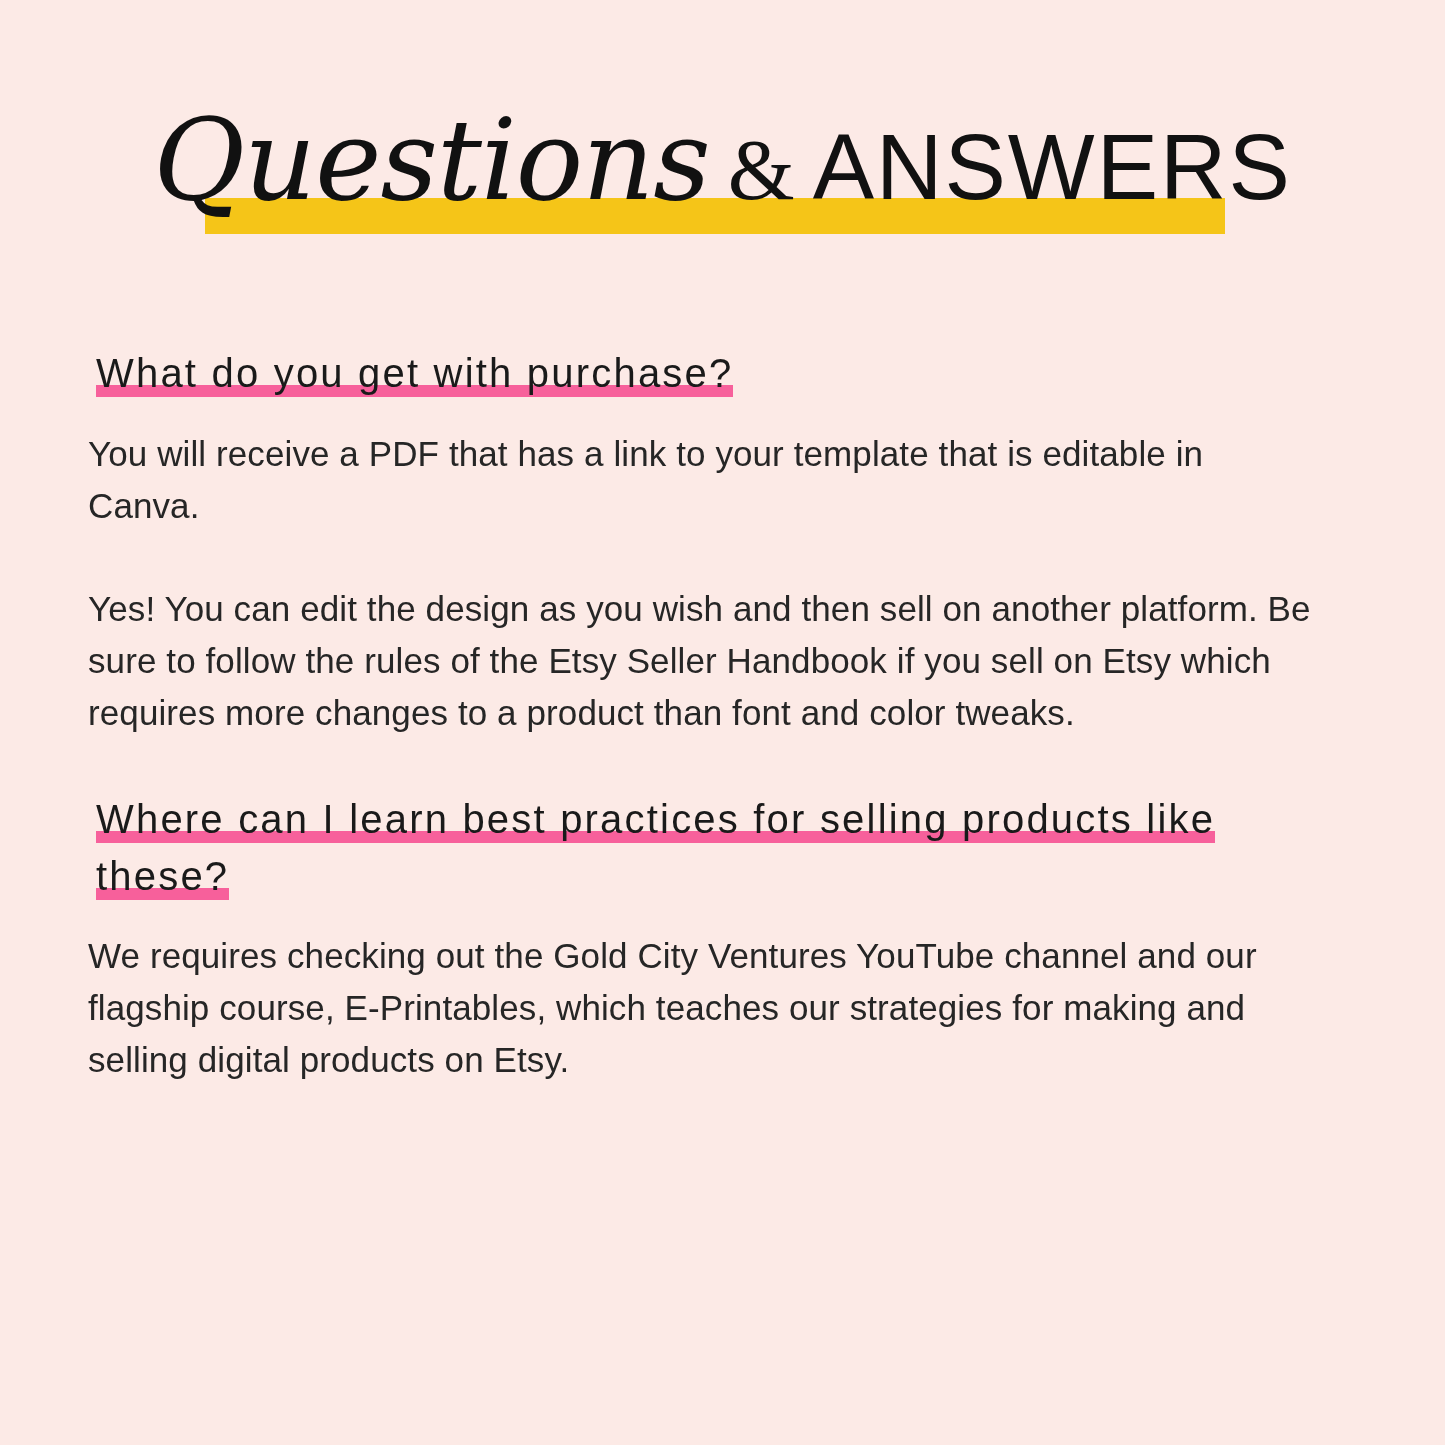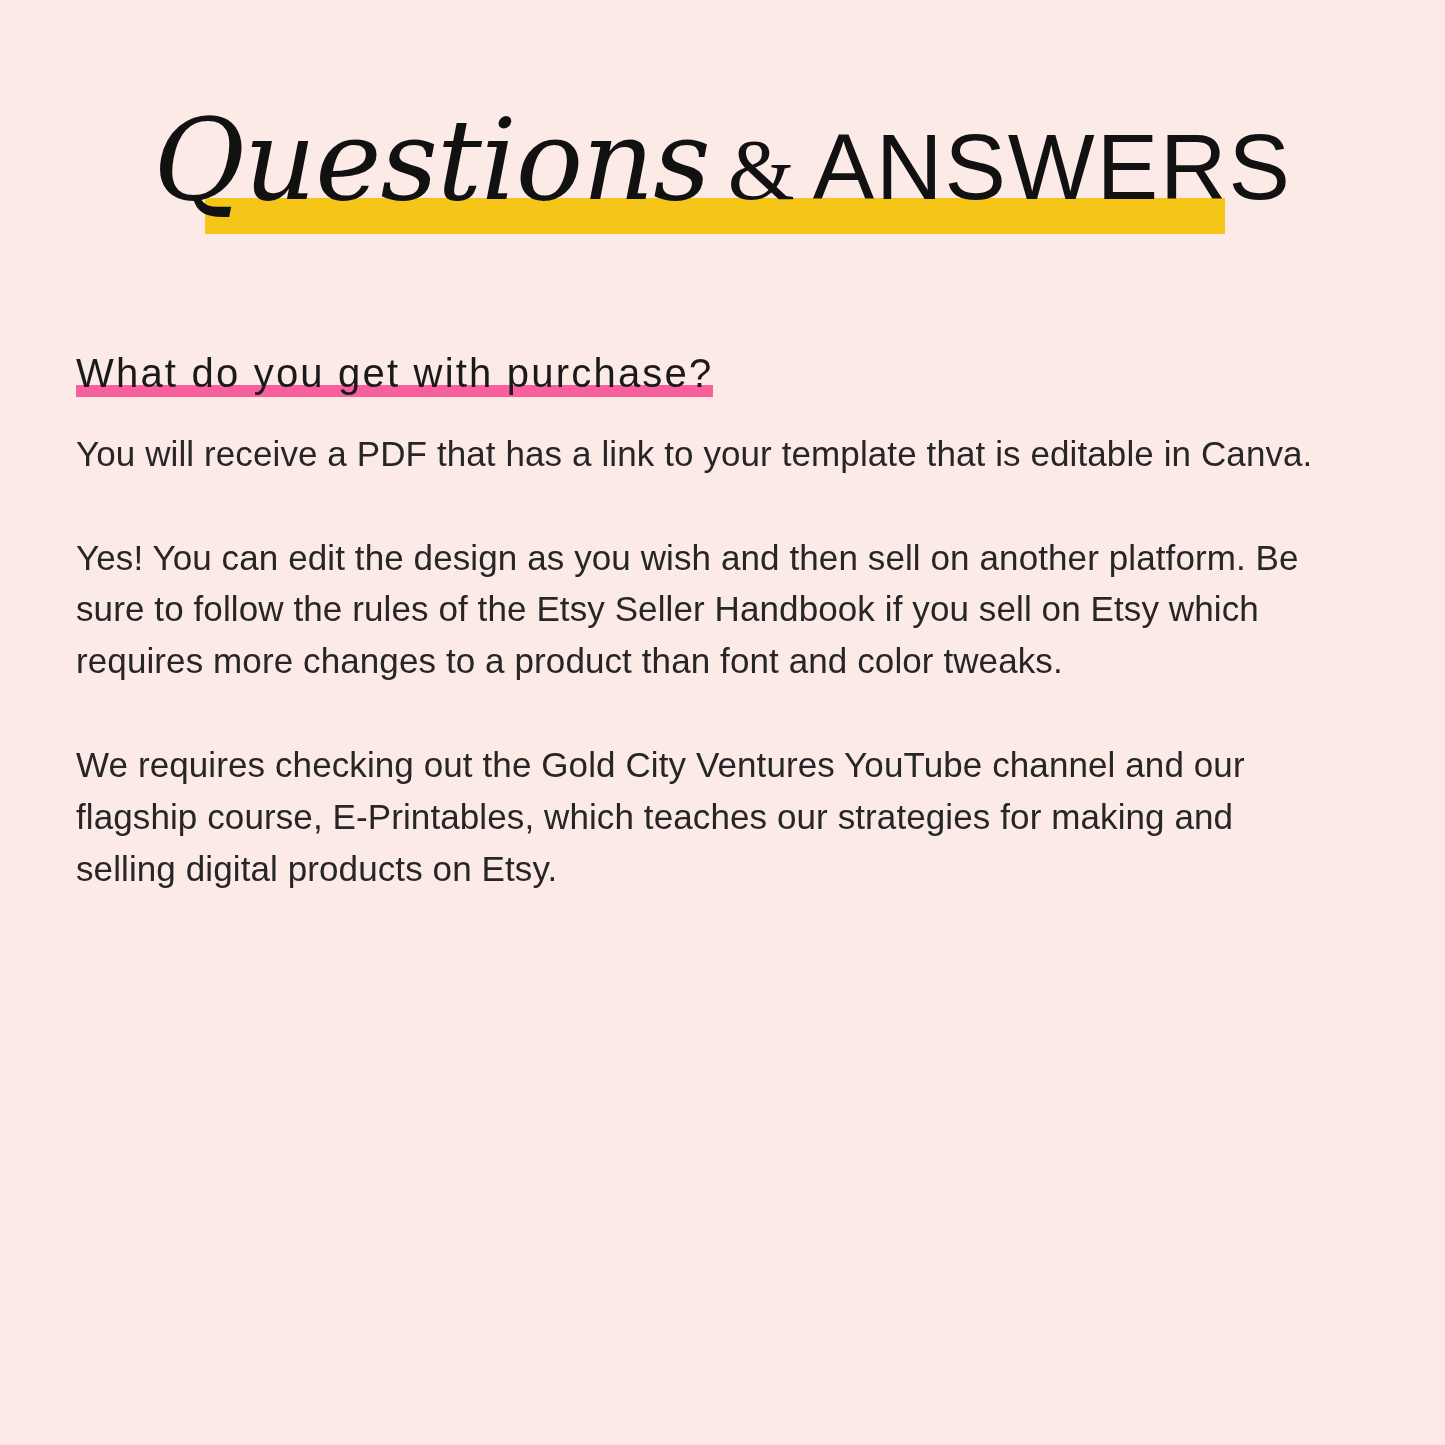--- a/index.html
+++ b/index.html
@@ -91,29 +91,30 @@
     color: #1a1a1a;
     letter-spacing: 2.2px;
     margin: 0 0 26px 0;
     display: block;
   }
   .question span.hl {
     background: linear-gradient(to top, #f7609b 0px, #f7609b 12px, rgba(0,0,0,0) 12px);
     box-decoration-break: clone;
     -webkit-box-decoration-break: clone;
     padding-bottom: 2px;
+    margin-left: 20px;
   }
 
   .answer {
     font-family: "Liberation Sans", sans-serif;
     font-weight: 400;
     font-size: 35px;
     line-height: 1.48;
     color: #262626;
-    margin: 0;
+    margin: 12px;
     letter-spacing: 0.1px;
   }
 </style>
 </head>
 <body>
 
 <div class="page">
 
   <div class="title-block">
     <div class="title-highlight"></div>
@@ -127,17 +128,18 @@
     <div class="qa-item">
       <div class="question"><span class="hl">What do you get with purchase?</span></div>
       <p class="answer">You will receive a PDF that has a link to your template that is editable in Canva.</p>
     </div>
 
     <div class="qa-item">
       <p class="answer">Yes! You can edit the design as you wish and then sell on another platform. Be sure to follow the rules of the Etsy Seller Handbook if you sell on Etsy which requires more changes to a product than font and color tweaks.</p>
     </div>
 
     <div class="qa-item">
+      <div class="question"><span class="hl">Where can I learn best practices for selling products like these?</span></div>
       <p class="answer">We requires checking out the Gold City Ventures YouTube channel and our flagship course, E-Printables, which teaches our strategies for making and selling digital products on Etsy.</p>
     </div>
 
   </div>
 </div>
 
 </body></html>

